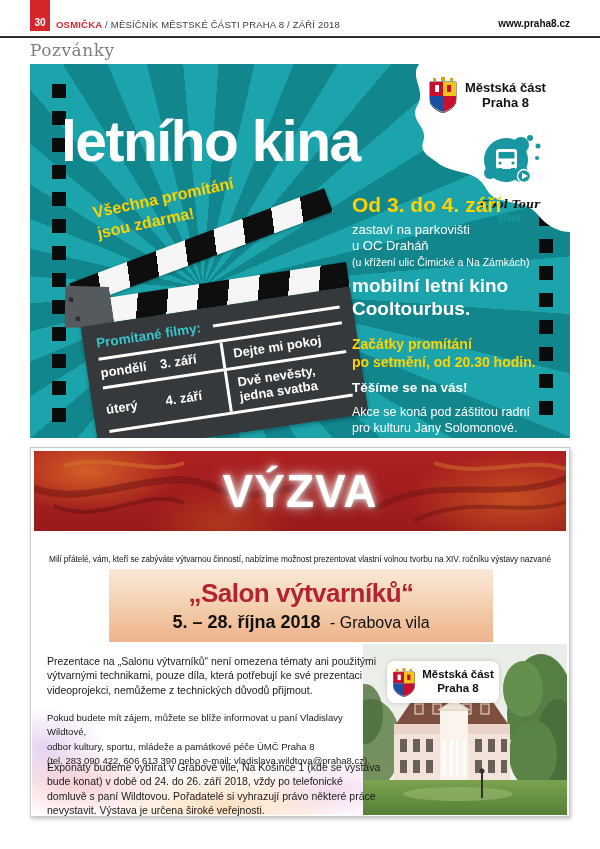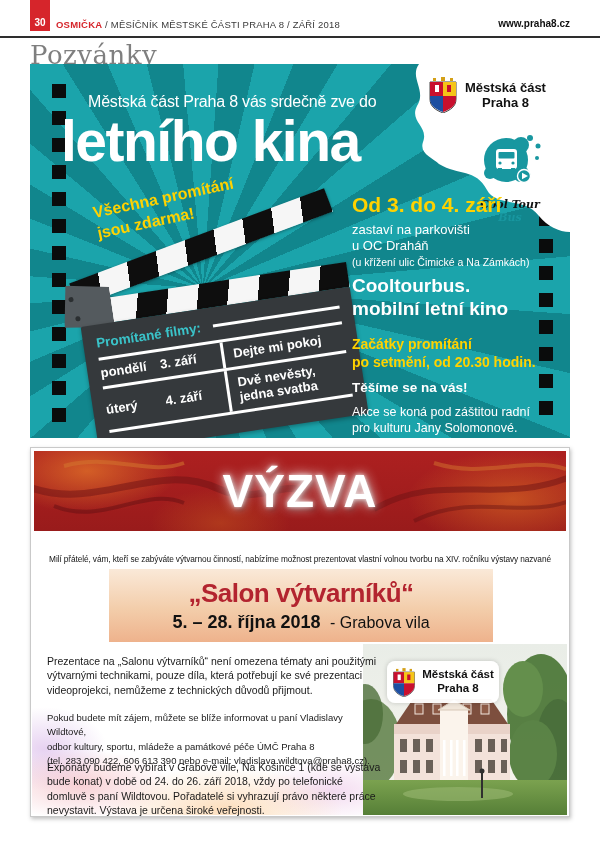--- a/index.html
+++ b/index.html
@@ -12,21 +12,21 @@
 
   
   .pagenum-box { position:absolute; left:30px; top:0; width:20px; height:31px;
     background:#d6252b; color:#fff; font-size:10px; font-weight:bold;
     display:flex; align-items:flex-end; justify-content:center; padding-bottom:3px; }
   .masthead { position:absolute; left:56px; top:19px; font-size:9.5px; letter-spacing:.2px; color:#3a3a3a; }
   .masthead .brand { color:#d6252b; font-weight:bold; }
   .site-url { position:absolute; right:30px; top:18px; font-size:10px; font-weight:bold; color:#111; }
   .head-rule { position:absolute; left:0; top:36px; width:600px; height:2px; background:#2e2e2e; }
   .section-title { position:absolute; left:30px; top:40px; font-family:"DejaVu Serif", serif;
-    font-size:26px; color:#7f7f7f; letter-spacing:.5px; }
+    font-size:17px; color:#7f7f7f; letter-spacing:.5px; }
 
   
   .poster { position:absolute; left:30px; top:64px; width:540px; height:374px; overflow:hidden;
     background:repeating-conic-gradient(from -5deg at 32% 60%, #1ba4ab 0deg 9deg, #11868d 9deg 18deg); }
   .film-strip { position:absolute; width:14px;
     background:repeating-linear-gradient(180deg, #0a0c0c 0 14px, transparent 14px 27px); }
   .strip-left  { left:22px; top:20px; height:345px; }
   .strip-right { left:509px; top:148px; height:216px; }
   .blob { position:absolute; top:0; right:0; width:195px; height:168px; }
 
@@ -176,21 +176,20 @@
         <rect x="26" y="36" width="4" height="3" fill="#1897a0"></rect>
           <rect x="39" y="36" width="4" height="3" fill="#1897a0"></rect>
         <circle cx="52" cy="44" r="6.5" fill="#1897a0" stroke="#fff" stroke-width="1.4"></circle>
         <path d="M50,40.8 L56,44 L50,47.2 Z" fill="#fff"></path>
       </svg>
       <div class="bus-script">
         <span>Cool Tour </span><span class="teal">Bus</span>
       </div>
     </div>
 
-    <div class="poster-intro">Městská část Praha 8 vás srdečně zve do</div>
     <div class="poster-title">letního kina</div>
 
     <div class="free-note">
       <div>Všechna promítání</div>
       <div>jsou zdarma!</div>
     </div>
 
     <div class="clapper">
       <div class="bar-open stripes"></div>
       <div class="bar-fixed stripes"></div>
@@ -221,22 +220,22 @@
           </div>
         </div>
       </div>
     </div>
 
     <div class="pcol">
       <div class="when">Od 3. do 4. září</div>
       <div class="where">zastaví na parkovišti</div>
       <div class="where">u OC Draháň</div>
       <div class="note">(u křížení ulic Čimické a Na Zámkách)</div>
+      <div class="what">mobilní letní kino</div>
       <div class="what">Cooltourbus.</div>
-      <div class="what">mobilní letní kino</div>
       <div class="time t-first">Začátky promítání</div>
       <div class="time">po setmění, od 20.30 hodin.</div>
       <div class="closing">Těšíme se na vás!</div>
       <div class="patron pat-first">Akce se koná pod záštitou radní</div>
       <div class="patron">pro kulturu Jany Solomonové.</div>
     </div>
   </div>
 
   <div class="vyzva">
     <div class="banner">

